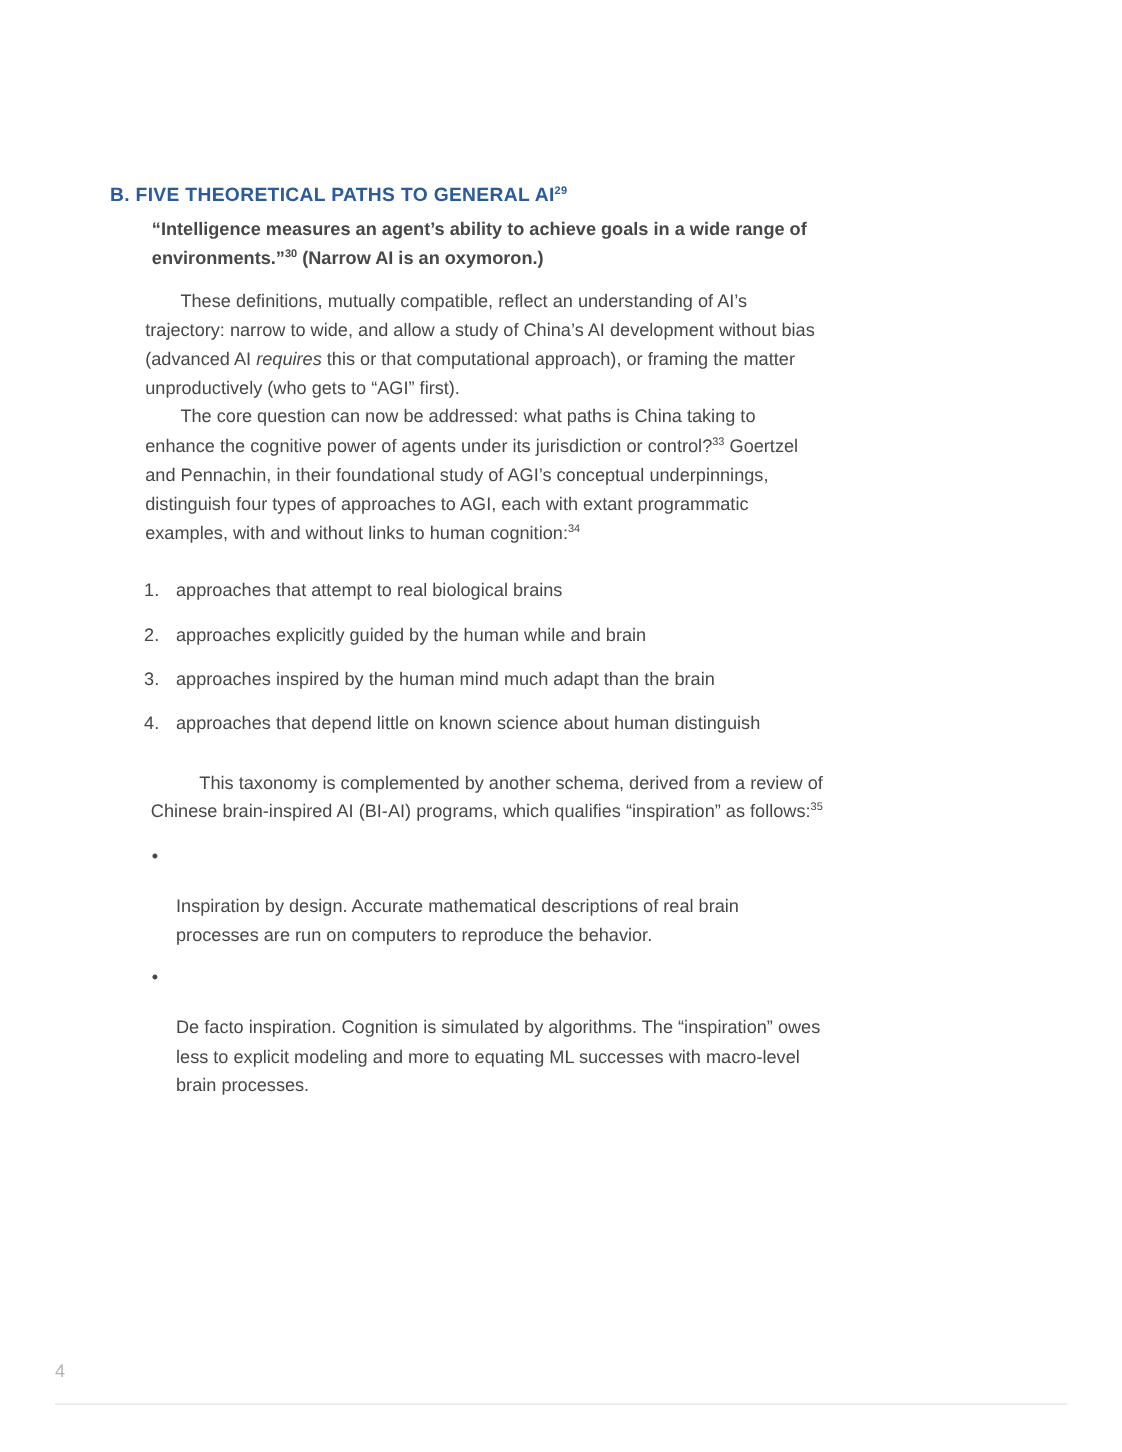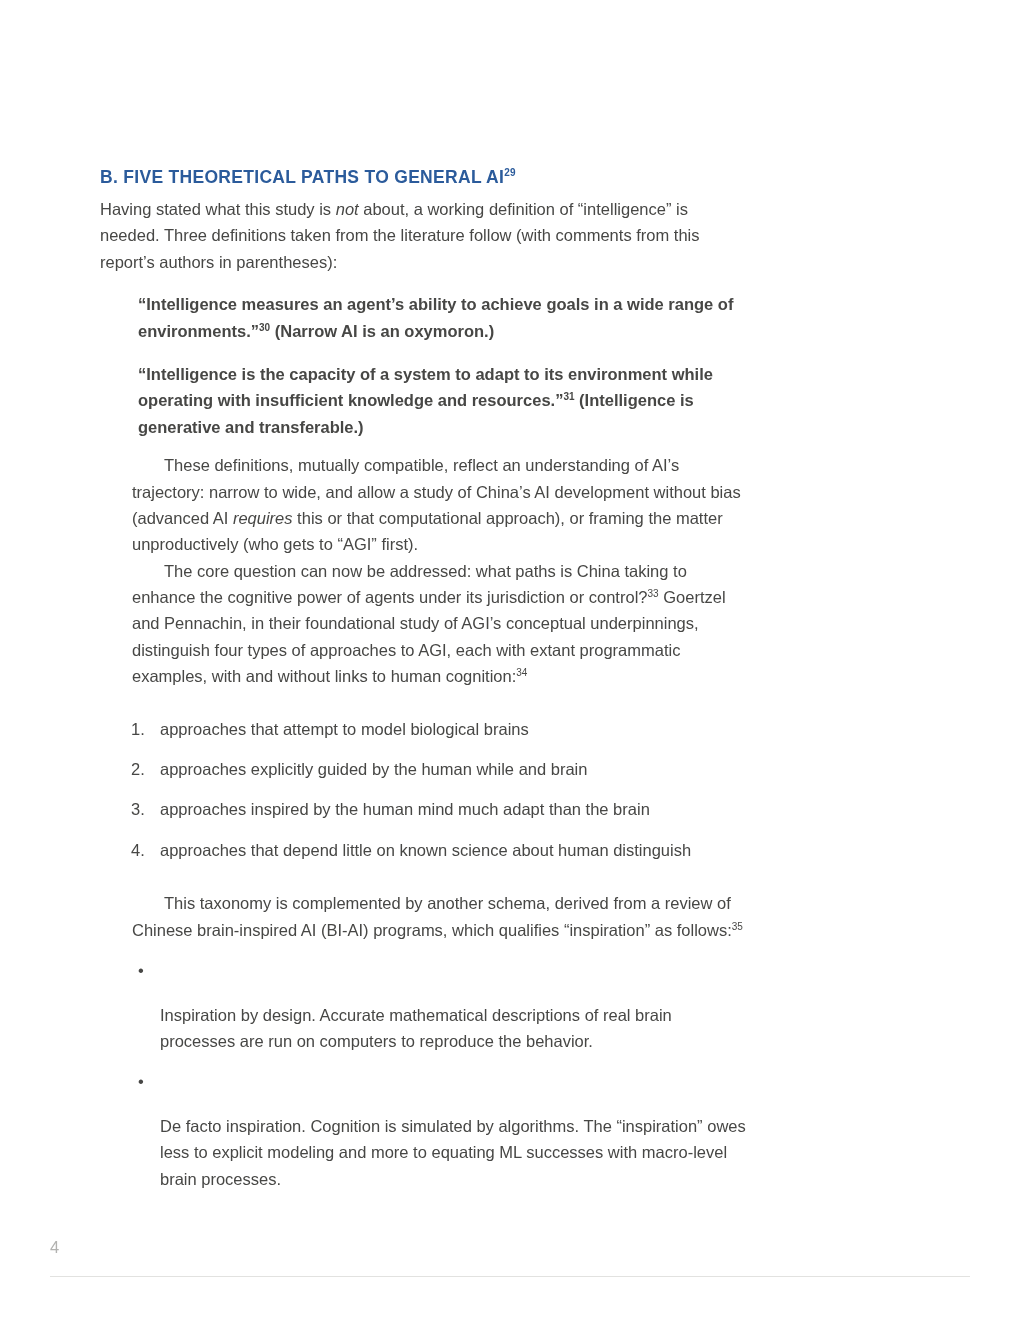--- a/index.html
+++ b/index.html
@@ -52,21 +52,21 @@
     display: flex;
     margin-bottom: 14px;
   }
   .olist-item:last-child { margin-bottom: 0; }
   .olist-num {
     width: 29px;
     margin-left: 31px;
     flex: none;
   }
   .olist-text { flex: 1; }
-  .taxonomy { margin-bottom: 14px; }
+  .taxonomy { margin-bottom: 14px; text-align: right; }
   .ulist { margin: 0; }
   .ulist-item {
     display: flex;
     margin-bottom: 13px;
   }
   .ulist-item:last-child { margin-bottom: 0; }
   .ulist-marker {
     width: 22px;
     margin-left: 38px;
     flex: none;
@@ -91,37 +91,35 @@
   }
 </style>
 </head>
 <body>
 
 <div class="page">
   <div class="content">
 
     <h1 class="section-heading"><span>B. FIVE THEORETICAL PATHS TO GENERAL AI</span><sup>29</sup></h1>
 
-    <p class="intro"><span>Having stated what this study is </span><em>not</em><span> about, a working definition of “intelligence” is needed. Three definitions taken from the literature follow (with comments from this report’s authors in parentheses):</span></p>
 
     <div class="quotes">
       <p class="quote-block"><span>“Intelligence measures an agent’s ability to achieve goals in a wide range of environments.”</span><em></em><span></span><sup>30</sup><span> (Narrow AI is an oxymoron.)</span></p>
 
-      <p class="quote-block"><span>“Intelligence is the capacity of a system to adapt to its environment while operating with insufficient knowledge and resources.”</span><em></em><span></span><sup>31</sup><span> (Intelligence is generative and transferable.)</span></p>
 
     </div>
 
     <p class="body-para"><span>These definitions, mutually compatible, reflect an understanding of AI’s trajectory: narrow to wide, and allow a study of China’s AI development without bias (advanced AI </span><em>requires</em><span> this or that computational approach), or framing the matter unproductively (who gets to “AGI” first).</span></p>
 
     <p class="body-para"><span>The core question can now be addressed: what paths is China taking to enhance the cognitive power of agents under its jurisdiction or control?</span><sup>33</sup><span> Goertzel and Pennachin, in their foundational study of AGI’s conceptual underpinnings, distinguish four types of approaches to AGI, each with extant programmatic examples, with and without links to human cognition:</span><sup>34</sup></p>
 
     <div class="olist">
       <div class="olist-item">
         <span class="olist-num">1.</span>
-        <span class="olist-text">approaches that attempt to model biological brains</span>
+        <span class="olist-text">approaches that attempt to real biological brains</span>
       </div>
       <div class="olist-item">
         <span class="olist-num">2.</span>
         <span class="olist-text">approaches explicitly guided by the human while and brain</span>
       </div>
       <div class="olist-item">
         <span class="olist-num">3.</span>
         <span class="olist-text">approaches inspired by the human mind much adapt than the brain</span>
       </div>
       <div class="olist-item">

